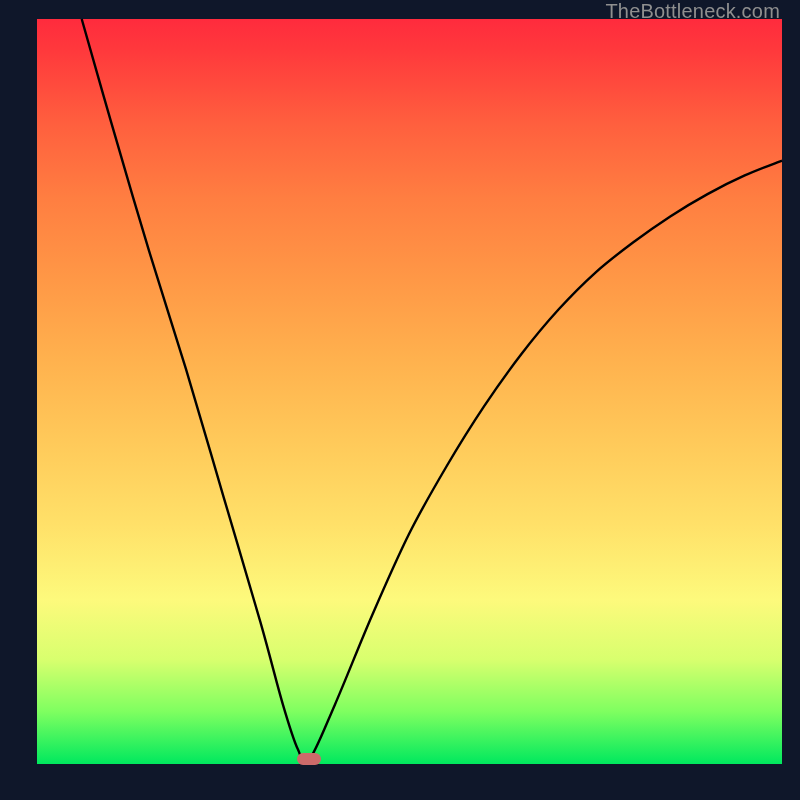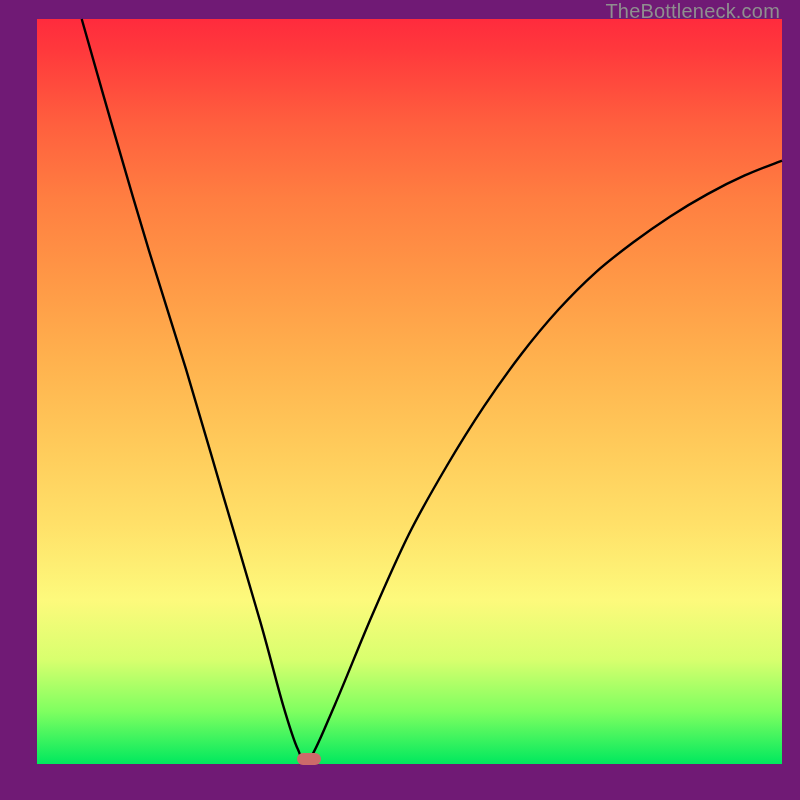--- a/index.html
+++ b/index.html
@@ -9,21 +9,21 @@
     height: 800px;
     background: #000;
     overflow: hidden;
   }
   .frame {
     position: absolute;
     left: 0;
     top: 0;
     width: 800px;
     height: 800px;
-    background: #701a75;
+    background: #0f172a;
   }
   .plot-area {
     position: absolute;
     left: 37px;
     top: 19px;
     width: 745px;
     height: 745px;
     
     background: linear-gradient(to top,
       #00e85e 0%,

